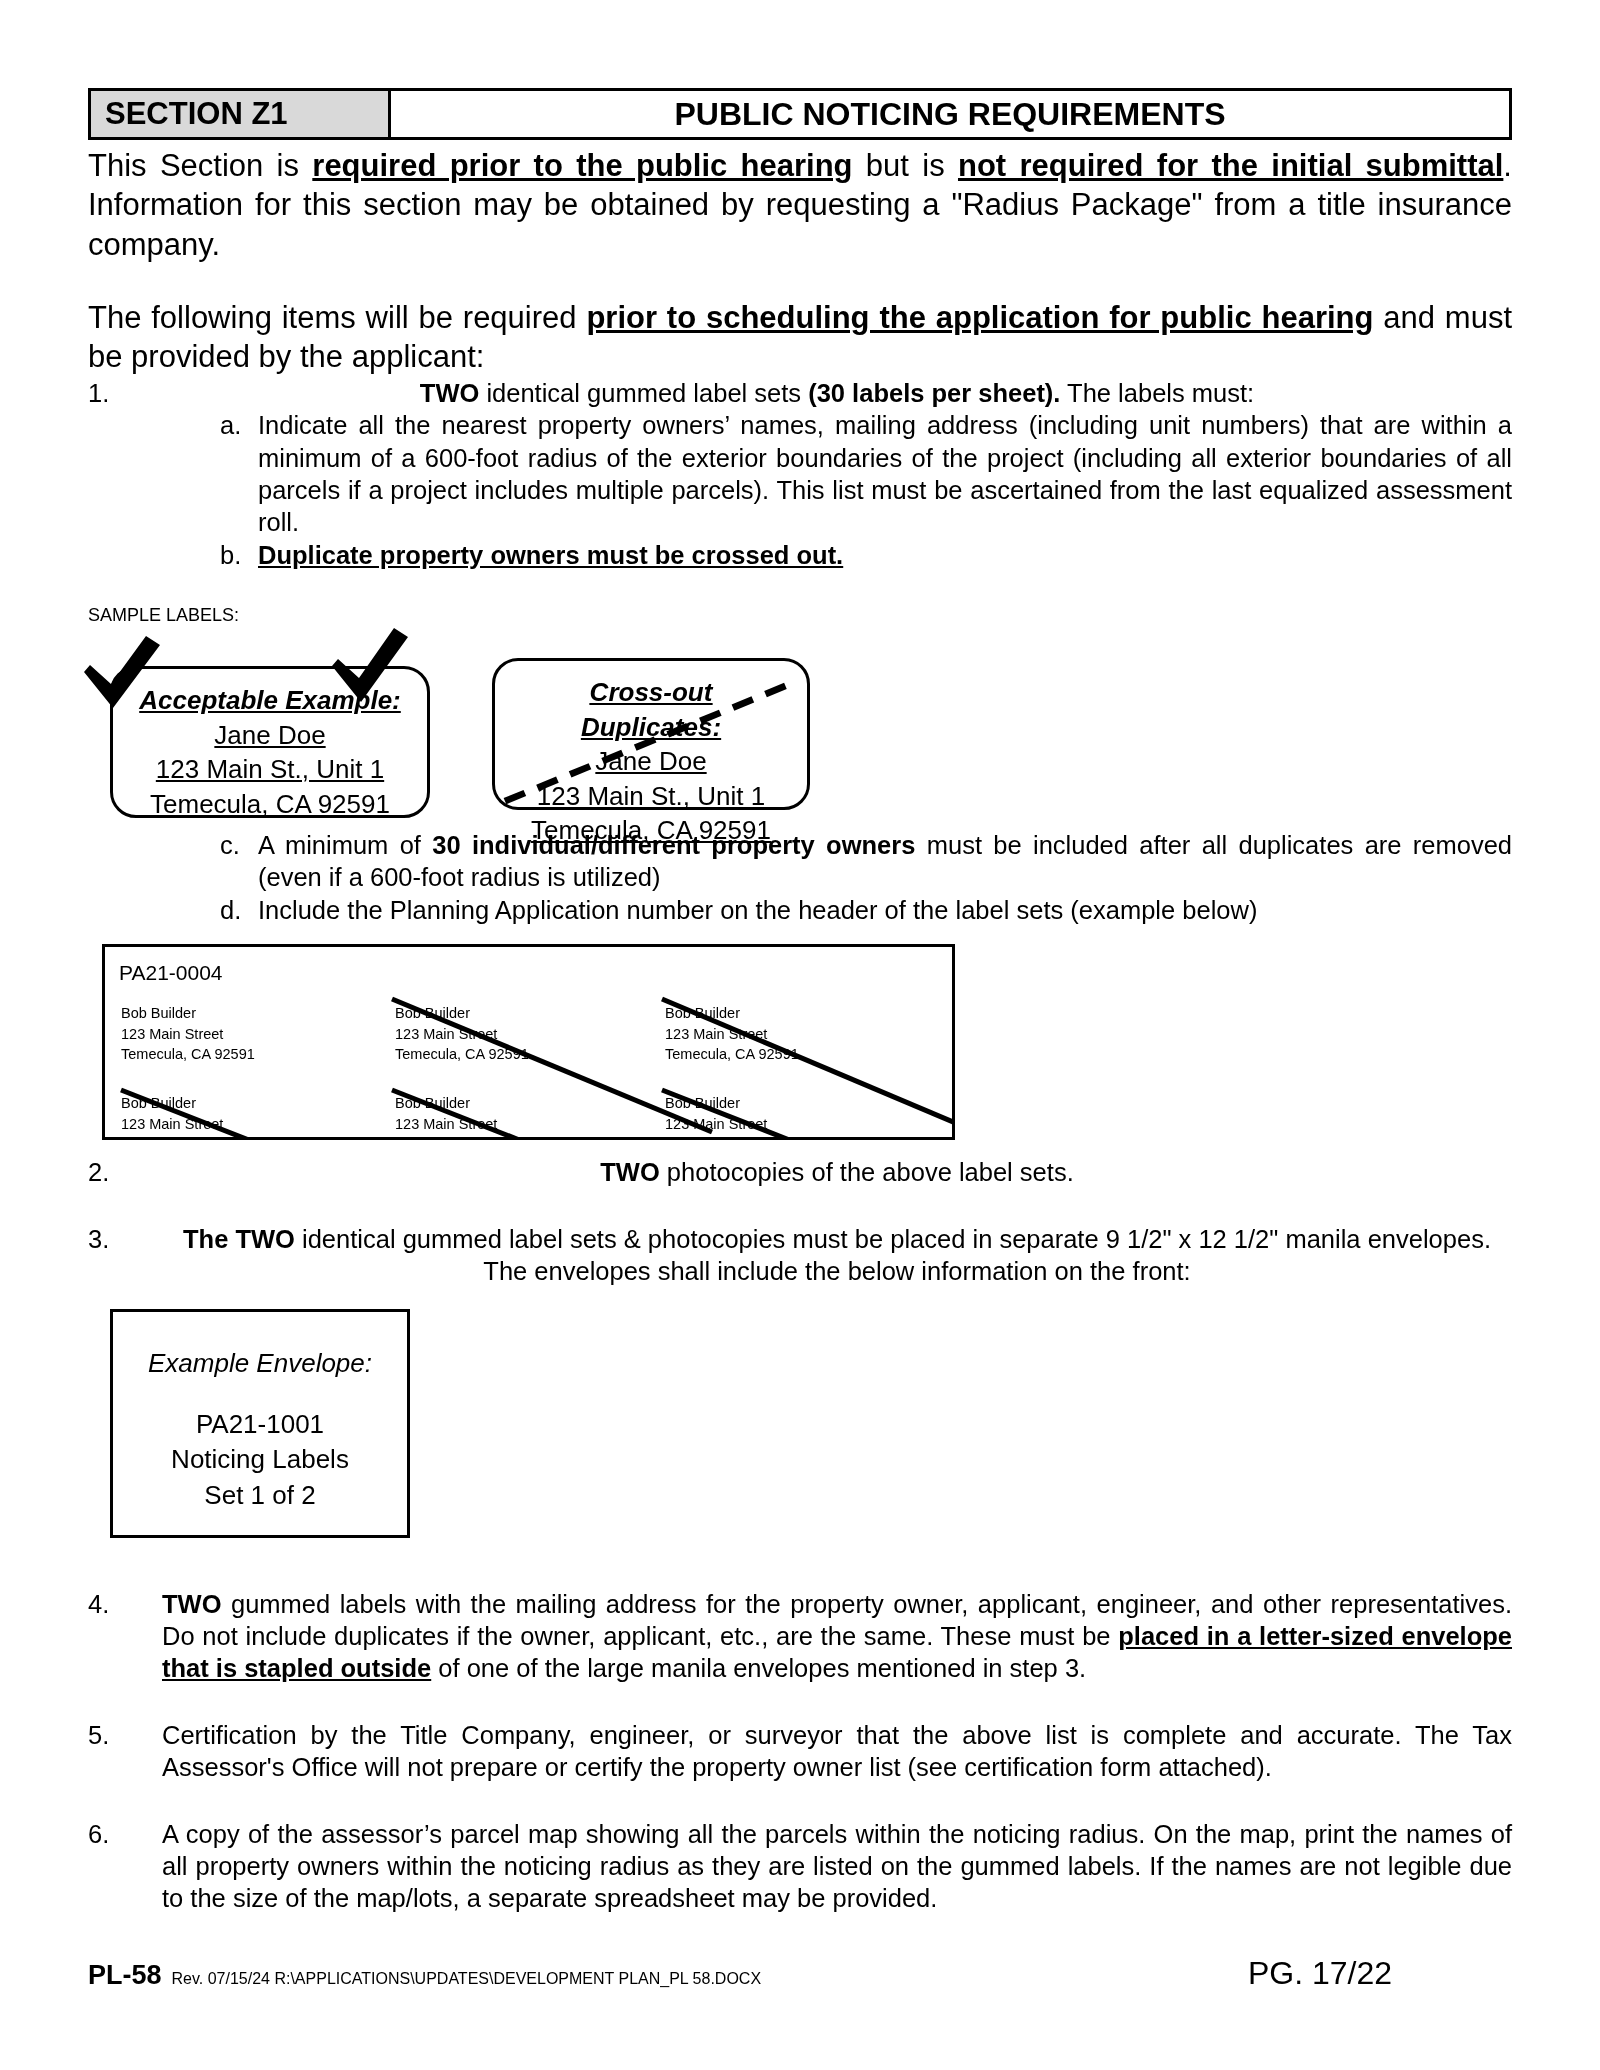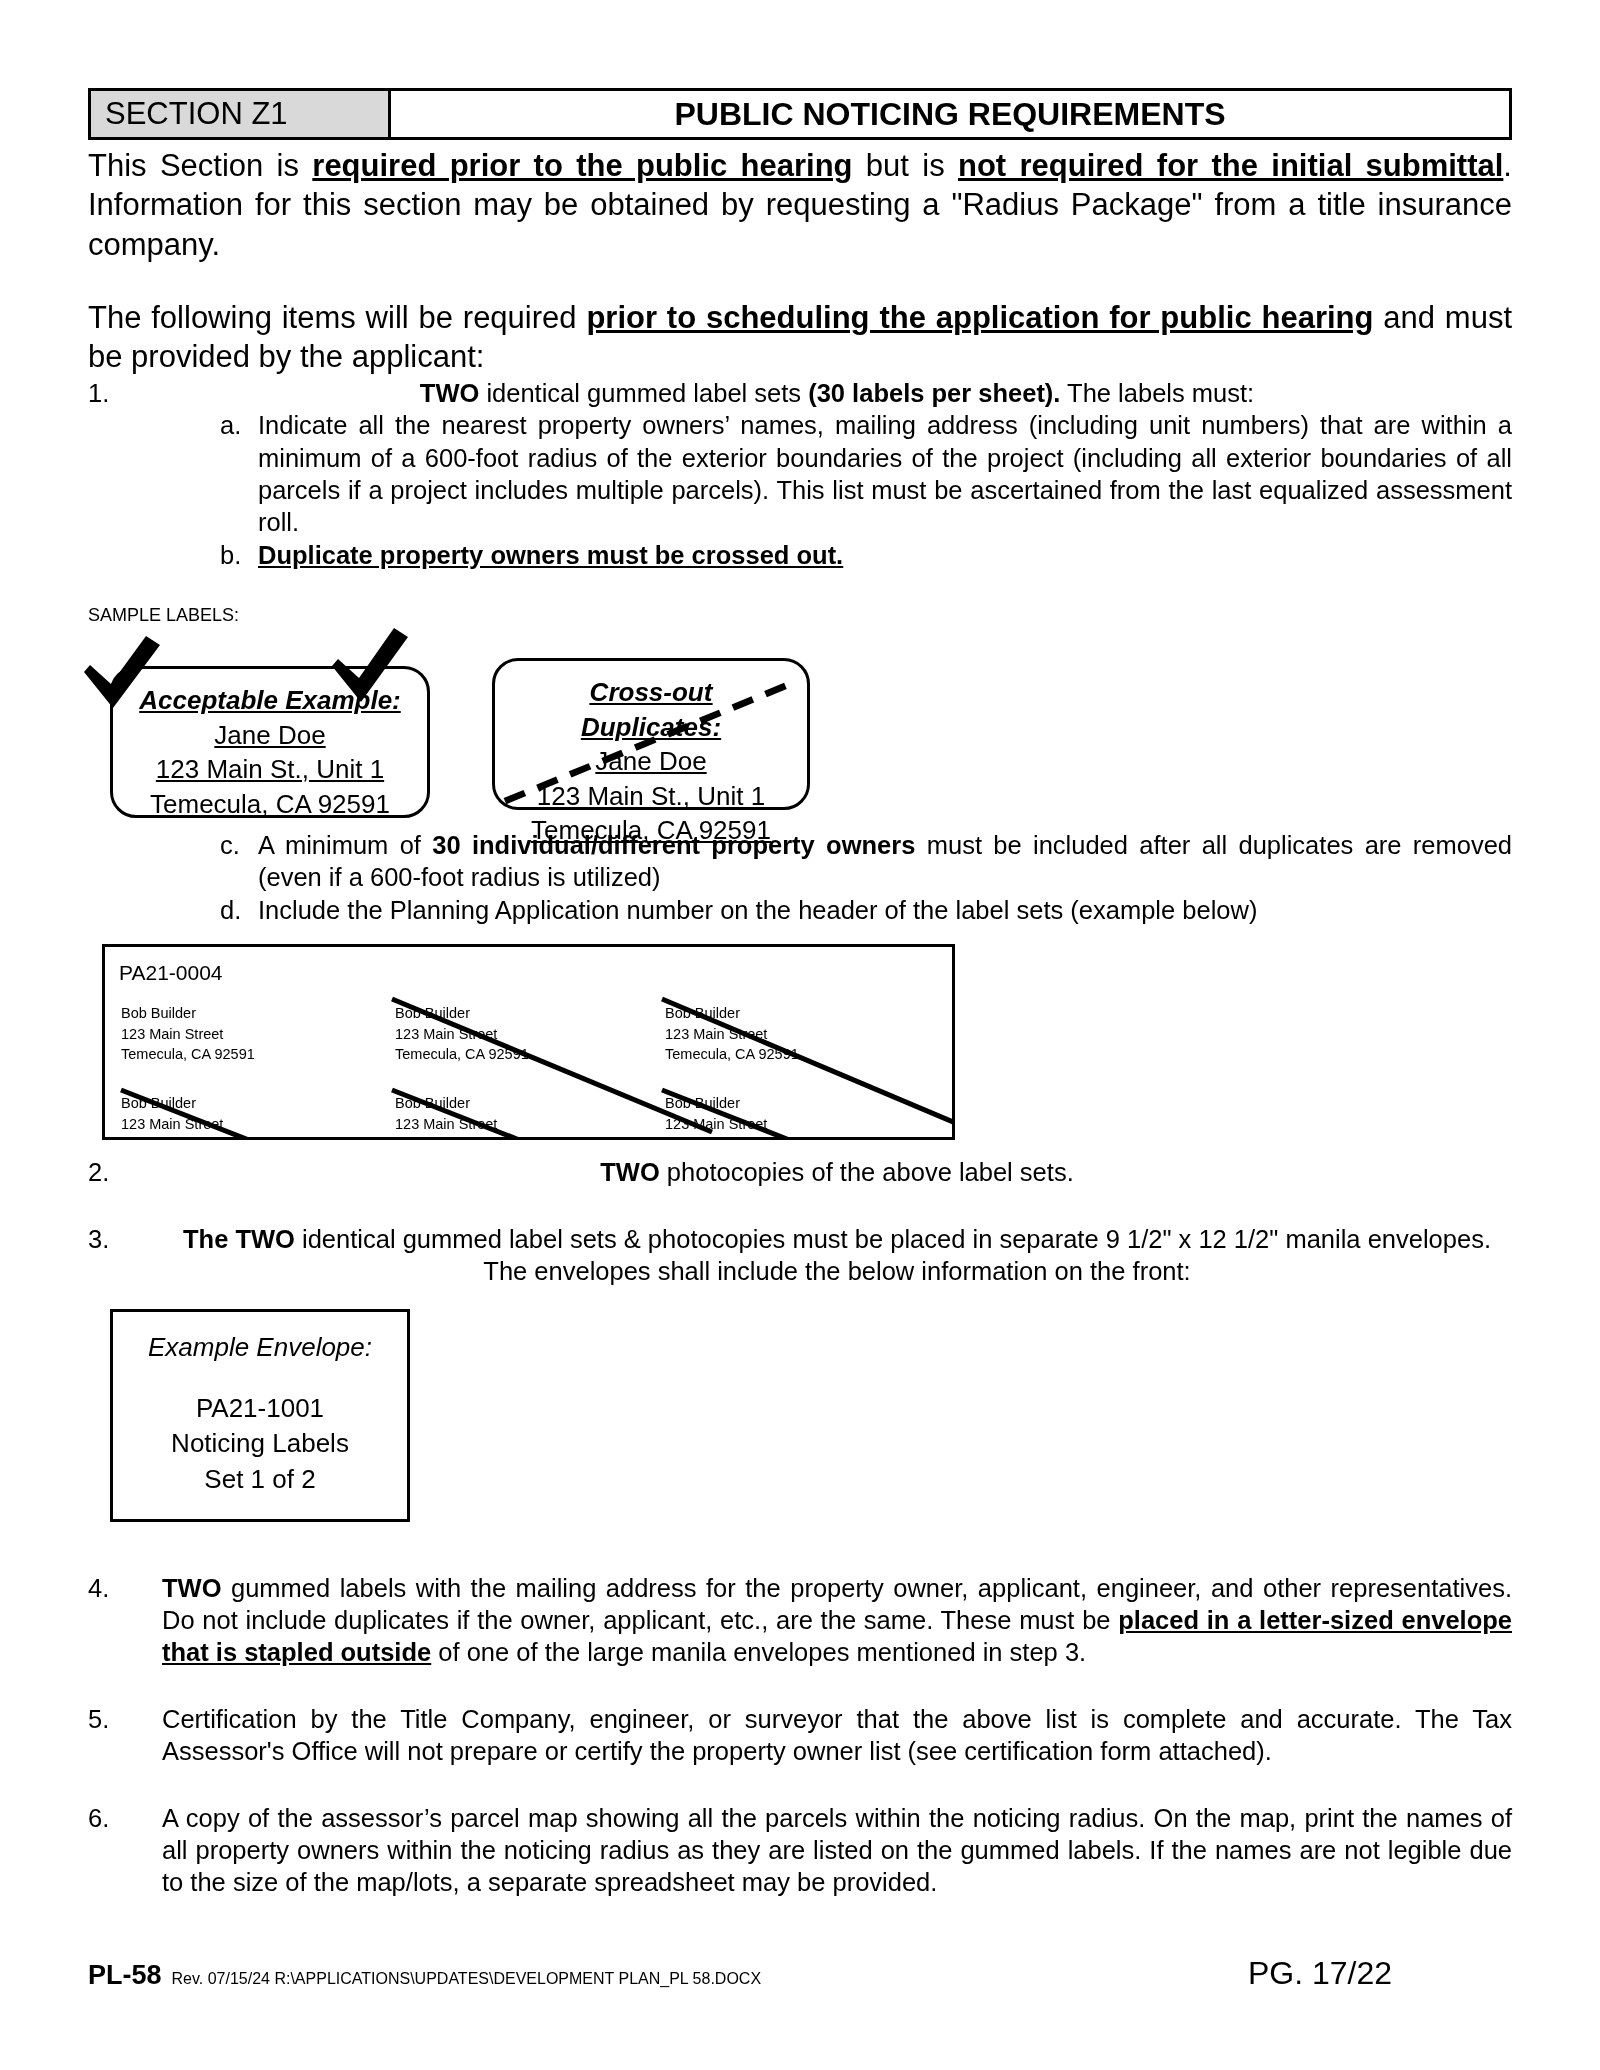--- a/index.html
+++ b/index.html
@@ -37,21 +37,21 @@
     margin-bottom: 6px;
   }
   .header-section {
     width: 300px;
     background: #d9d9d9;
     border-right: 3px solid #000;
     display: flex;
     align-items: center;
     padding-left: 14px;
     font-size: 31px;
-    font-weight: normal;
+    font-weight: bold;
     letter-spacing: 0px;
   }
   .header-title {
     flex: 1;
     display: flex;
     align-items: center;
     justify-content: center;
     font-size: 32px;
     font-weight: bold;
   }
@@ -180,21 +180,21 @@
     left: 0; top: 0;
     width: 853px; height: 235px;
   }
 
   
   .envelope-box {
     border: 3px solid #000;
     width: 300px;
     margin-top: 22px;
     margin-left: 22px;
-    padding: 18px 12px 22px 12px;
+    padding: 34px 12px 22px 12px;
     text-align: center;
     font-size: 26px;
     line-height: 1.35;
   }
   .envelope-title {
     font-style: italic;
     display: block;
     margin-bottom: 26px;
   }
   .envelope-line { display: block; }

